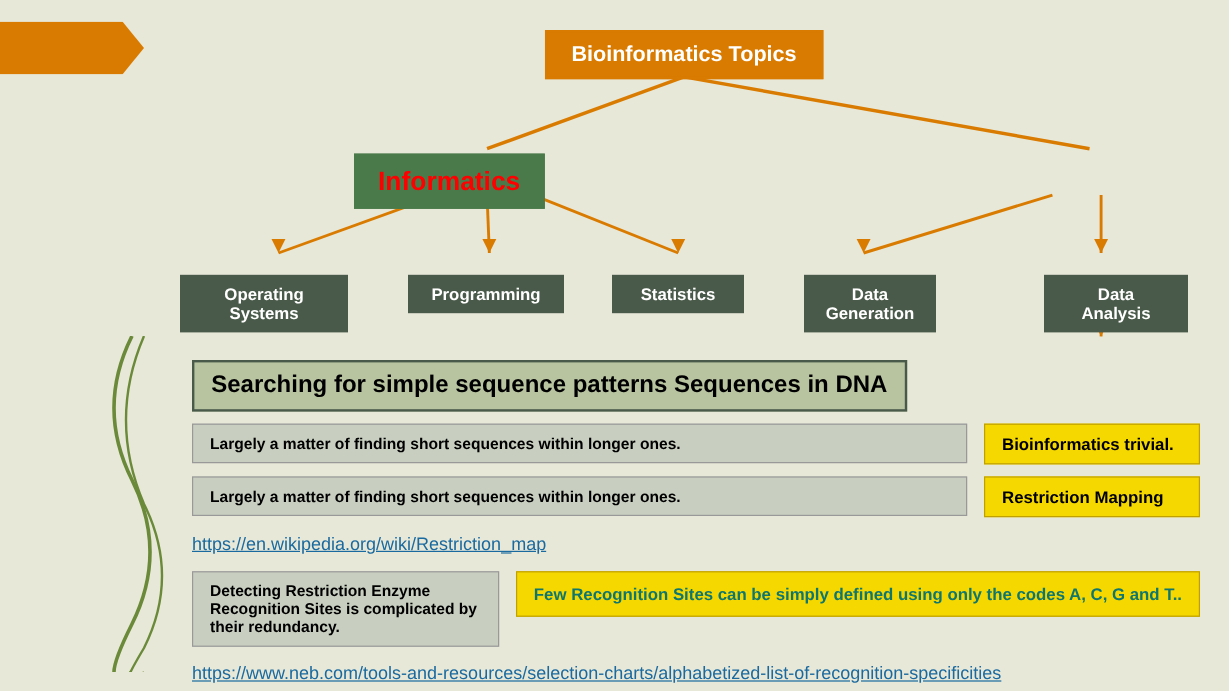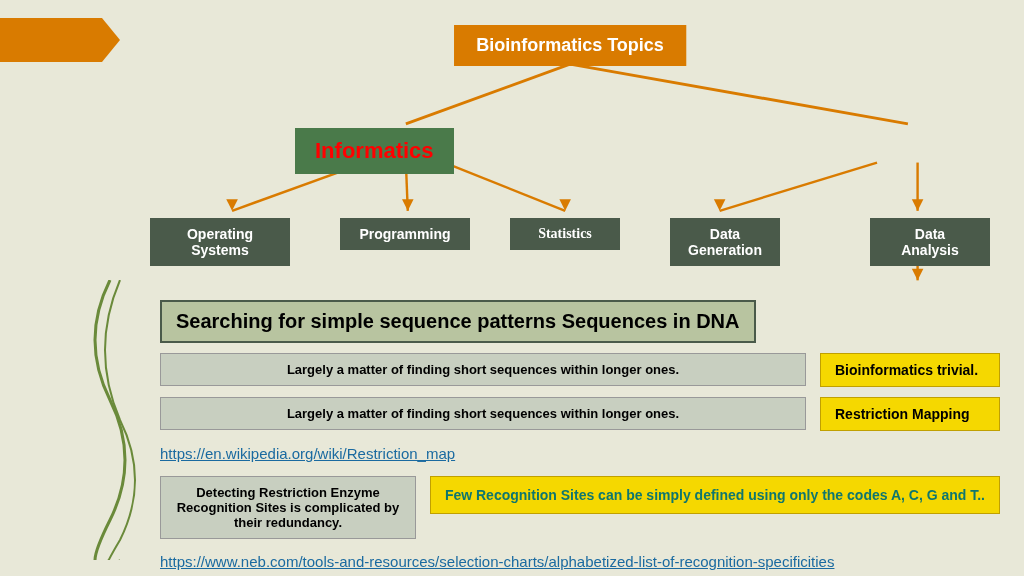--- a/index.html
+++ b/index.html
@@ -92,39 +92,39 @@
 
     
     .leaf-node {
       position: absolute;
       background: #4a5a4a;
       color: #fff;
       font-weight: bold;
       font-size: 14px;
       padding: 8px 10px;
       text-align: center;
+      margin-top: 11px;
     }
 
     .os-node {
       top: 208px;
       left: 10px;
       width: 140px;
     }
 
     .prog-node {
       top: 208px;
       left: 200px;
       width: 130px;
     }
 
     .stats-node {
       top: 208px;
       left: 370px;
       width: 110px;
-      font-family: Liberation Serif, serif;
     }
 
     .datagen-node {
       top: 208px;
       left: 530px;
       width: 110px;
     }
 
     .dataanalysis-node {
       top: 208px;
@@ -169,21 +169,20 @@
     }
 
     .gray-box {
       background: #c8cfc0;
       border: 1px solid #999;
       padding: 8px 14px;
       font-weight: bold;
       font-size: 13px;
       color: #000;
       flex: 1;
-      text-align: center;
     }
 
     .yellow-box {
       background: #f5d800;
       border: 1px solid #c0a000;
       padding: 8px 14px;
       font-weight: bold;
       font-size: 14px;
       color: #000;
       white-space: nowrap;

